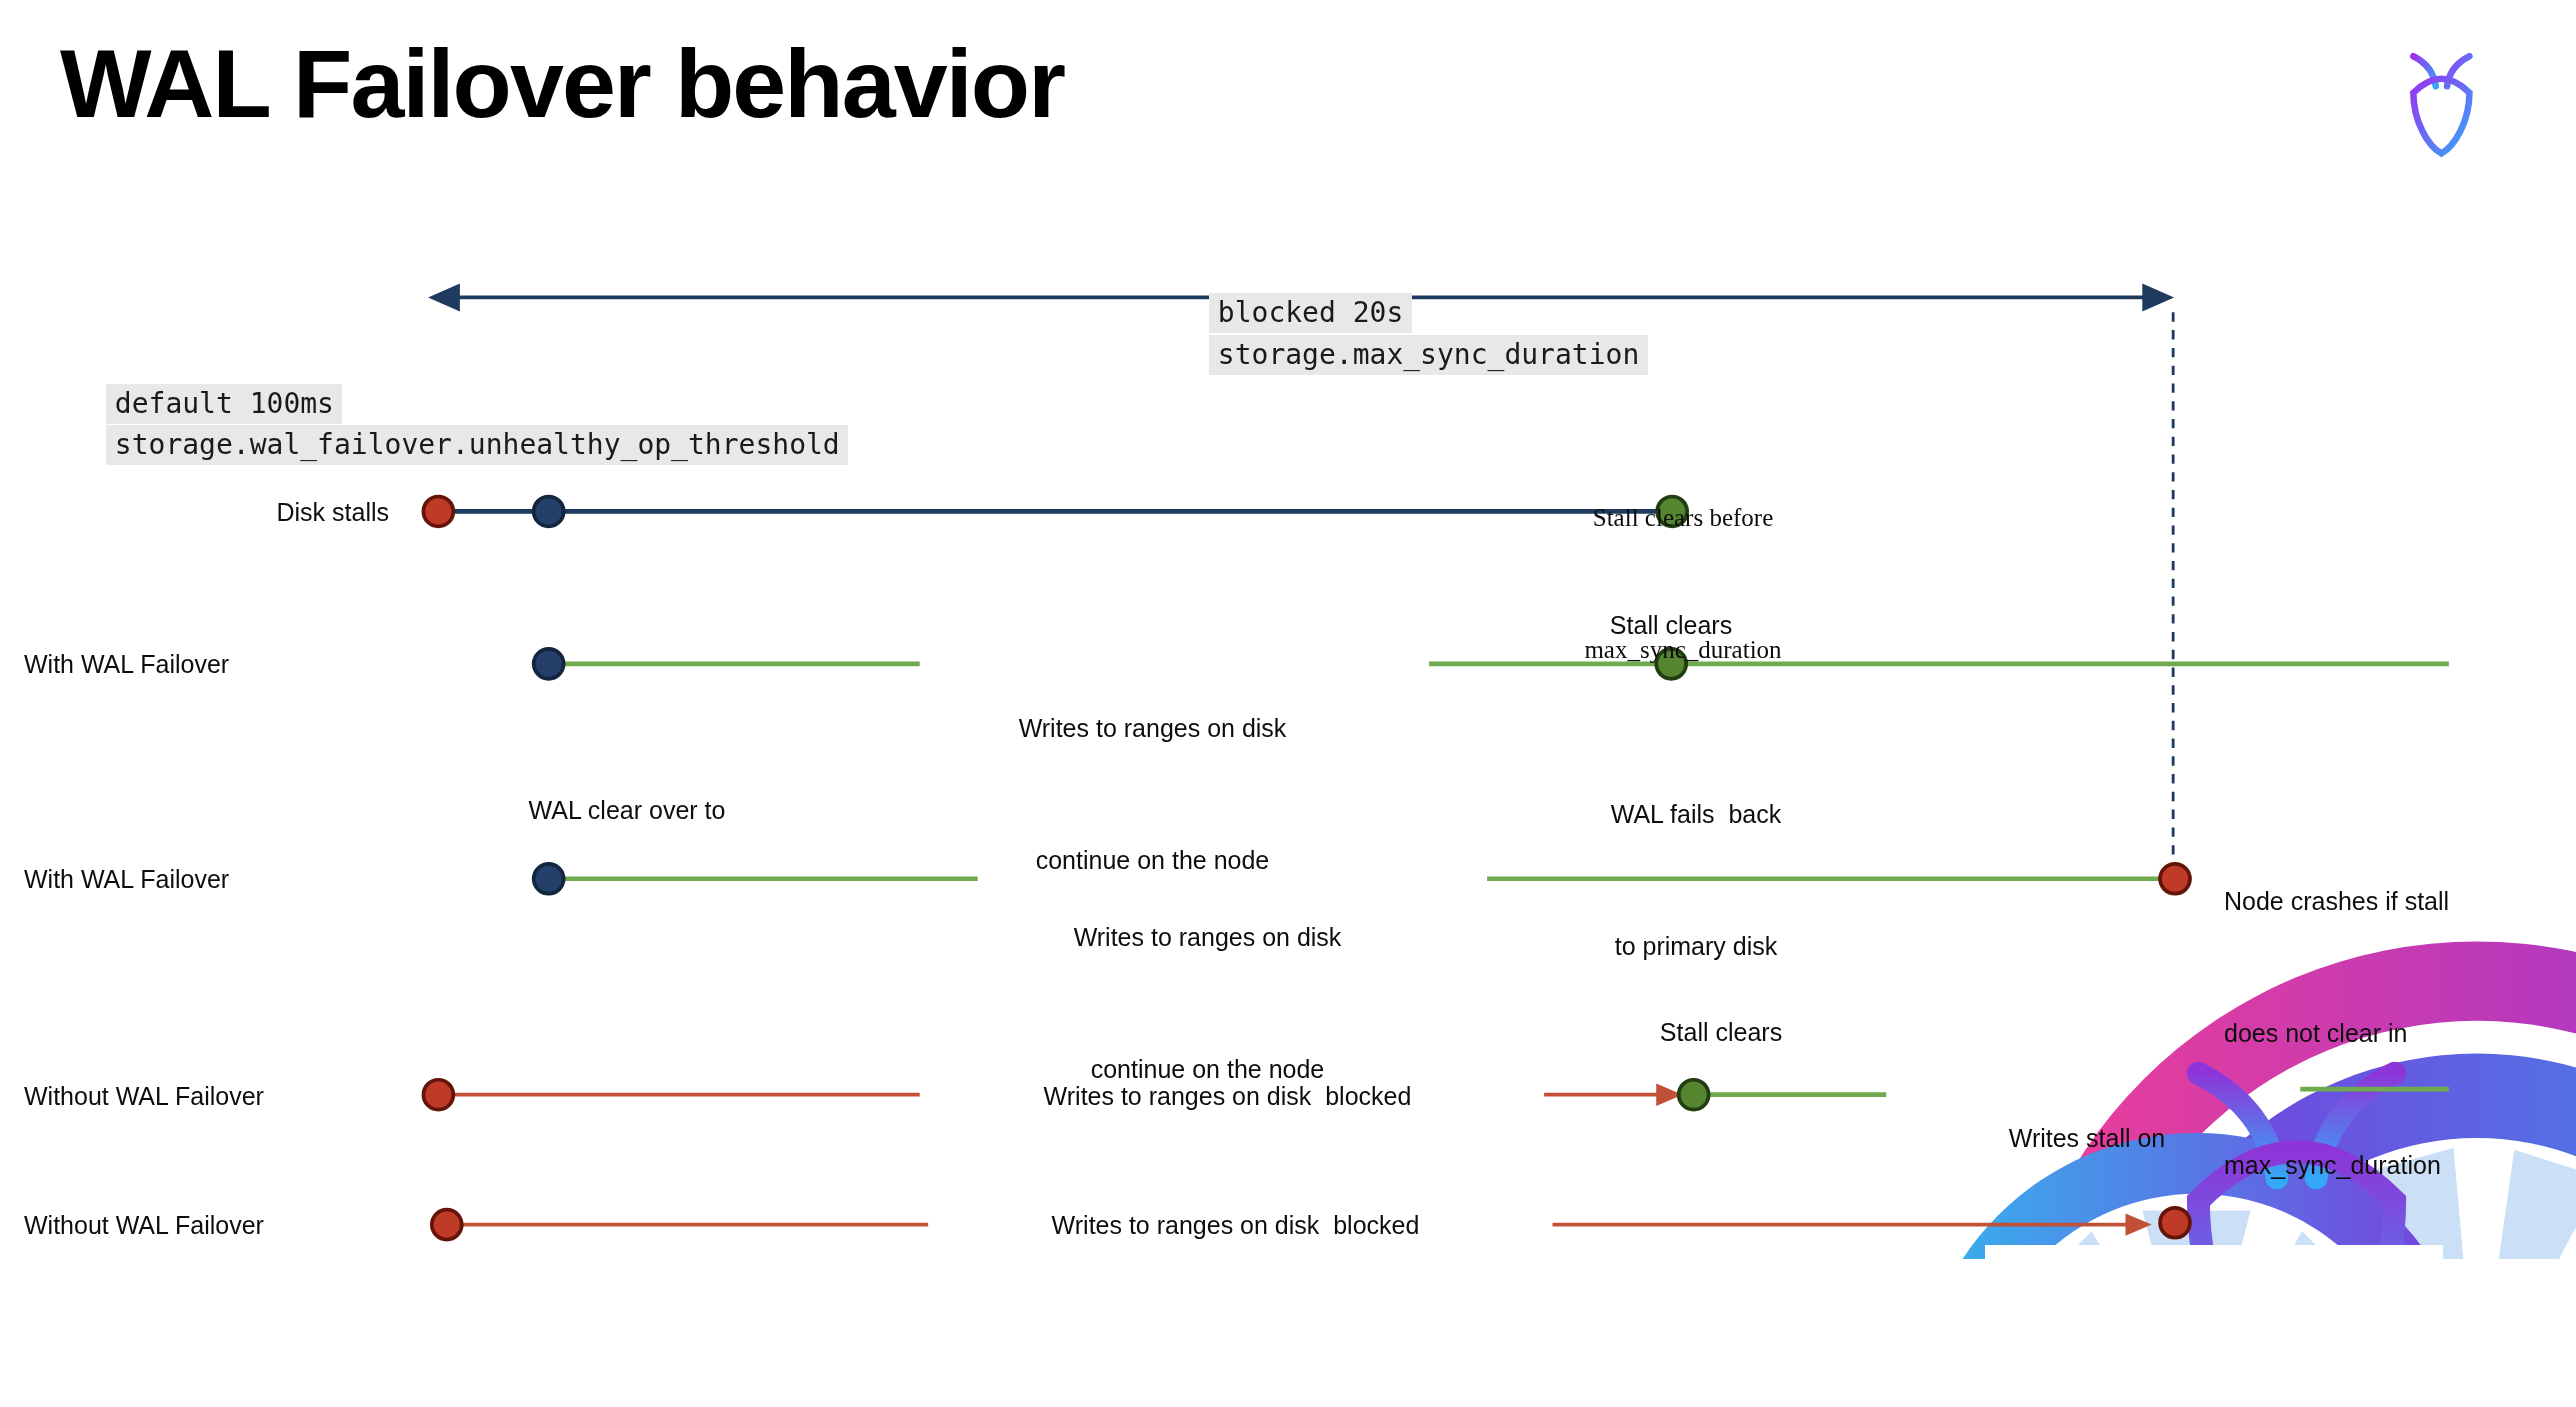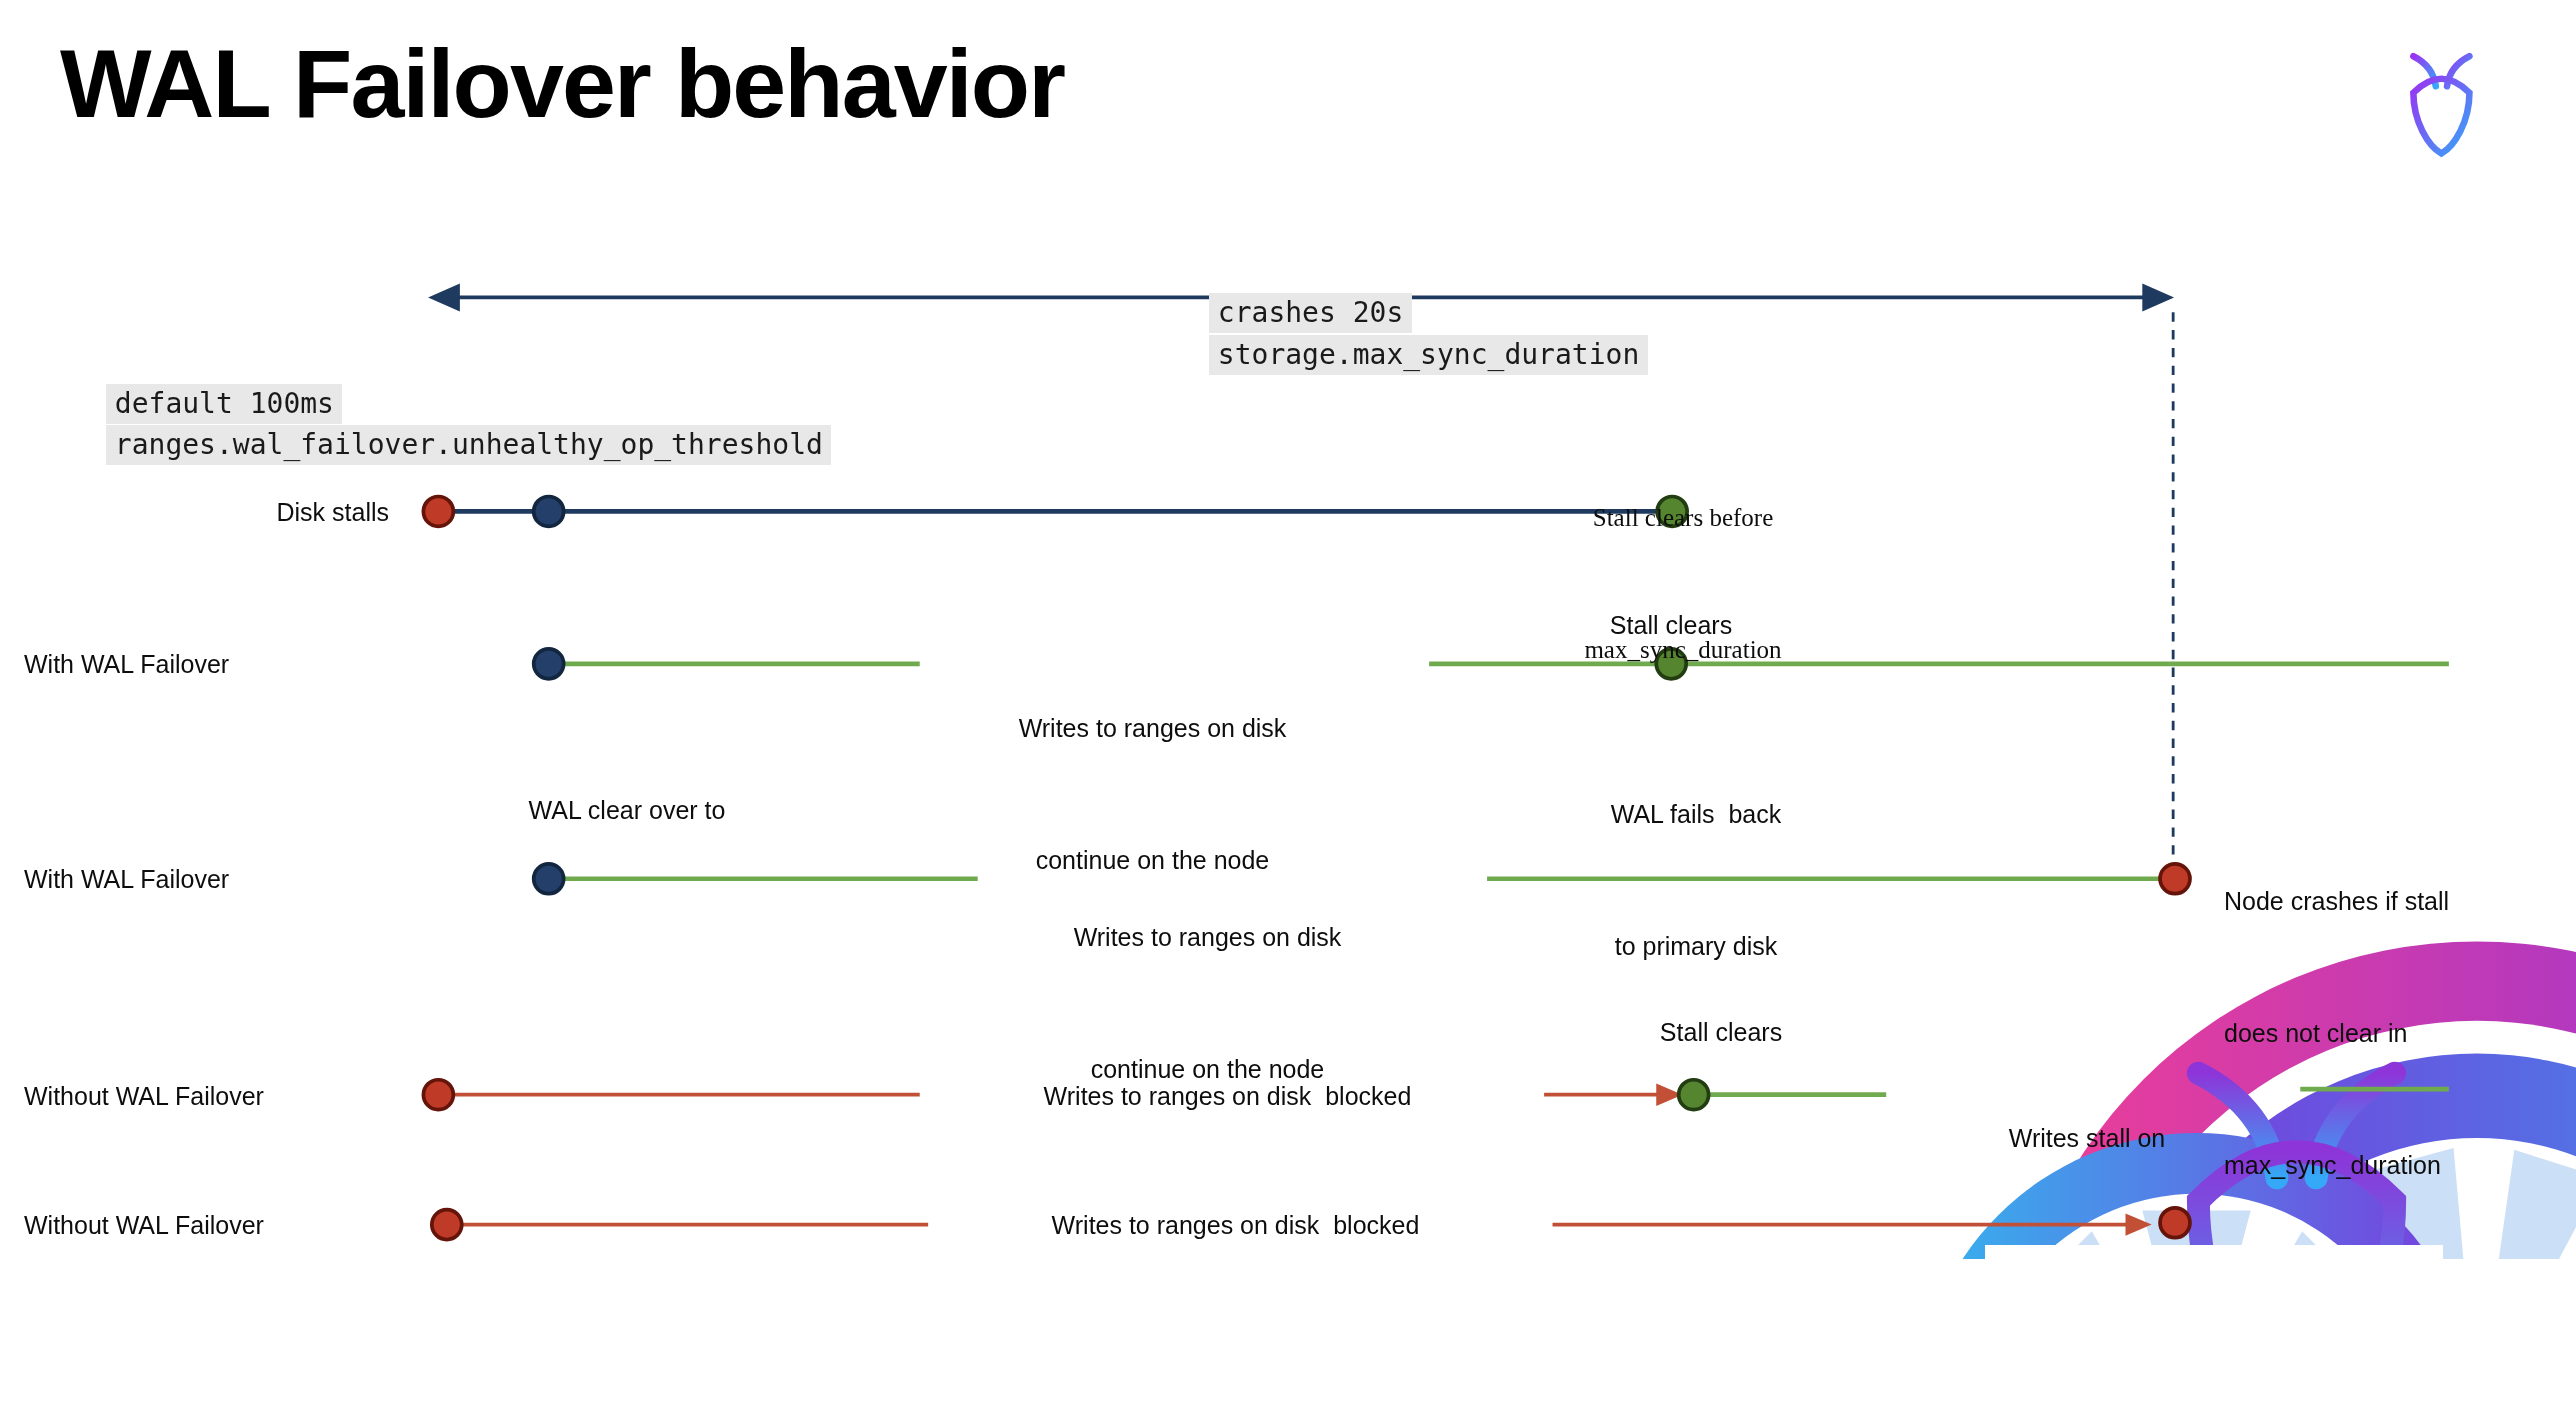--- a/index.html
+++ b/index.html
@@ -146,31 +146,31 @@
       <line x1="1661" y1="1310" x2="2284" y2="1310" stroke="#c25036" stroke-width="4"></line>
       <polygon points="2302,1310 2274,1298 2274,1322" fill="#c25036"></polygon>
       <circle cx="478" cy="1310" r="16" fill="#c03b27" stroke="#641409" stroke-width="4"></circle>
       <circle cx="2327" cy="1308" r="16" fill="#c03b27" stroke="#641409" stroke-width="4"></circle>
     </g>
   </svg>
 
   <div class="title">WAL Failover behavior</div>
 
   <div class="mono-line" style="left:1142px; top:263px;">
-    <span>crashes 20s</span>
+    <span>blocked 20s</span>
   </div>
   <div class="mono-line" style="left:1142px; top:305px;">
     <span>storage.max_sync_duration</span>
   </div>
 
   <div class="mono-line" style="left:39px; top:354px;">
     <span>default 100ms</span>
   </div>
   <div class="mono-line" style="left:39px; top:395px;">
-    <span>ranges.wal_failover.unhealthy_op_threshold</span>
+    <span>storage.wal_failover.unhealthy_op_threshold</span>
   </div>
 
   <div class="label tr" style="left:211px; top:490px; width:178px;">Disk stalls</div>
   <div class="label tc" style="left:1496px; top:408px; width:374px;font-family:Liberation Serif, serif;">
     <div>Stall clears before</div>
     <div>max_sync_duration</div>
   </div>
 
   <div class="label" style="left:24px; top:642px;">With WAL Failover</div>
   <div class="label tc" style="left:440px; top:700px; width:374px;">

